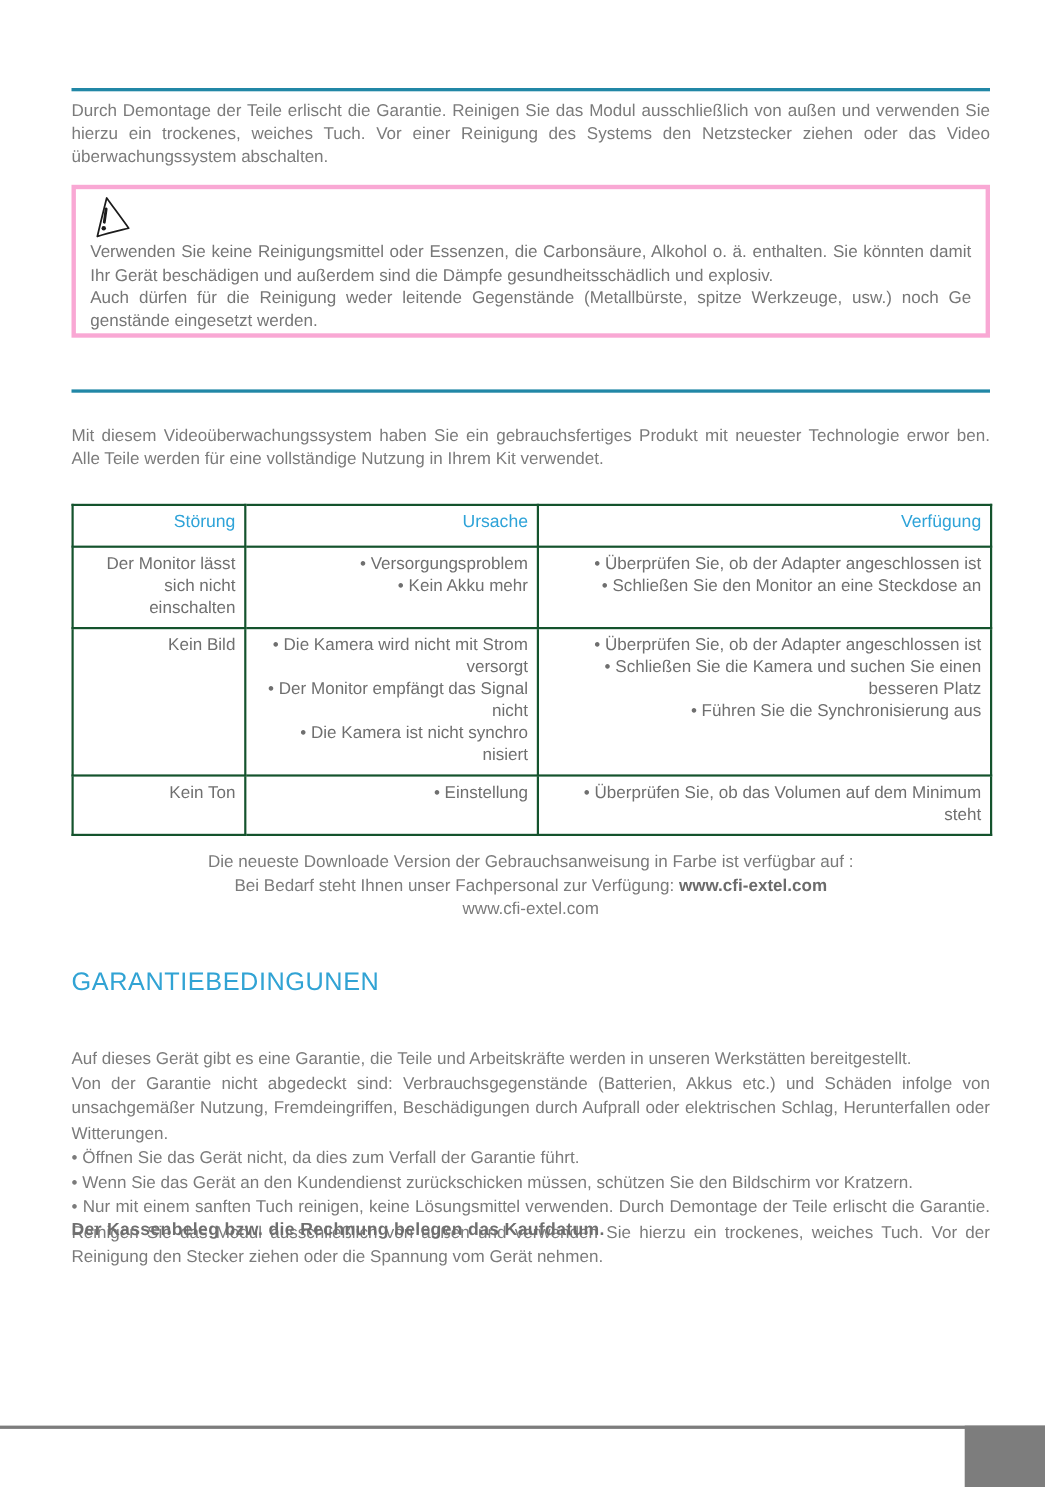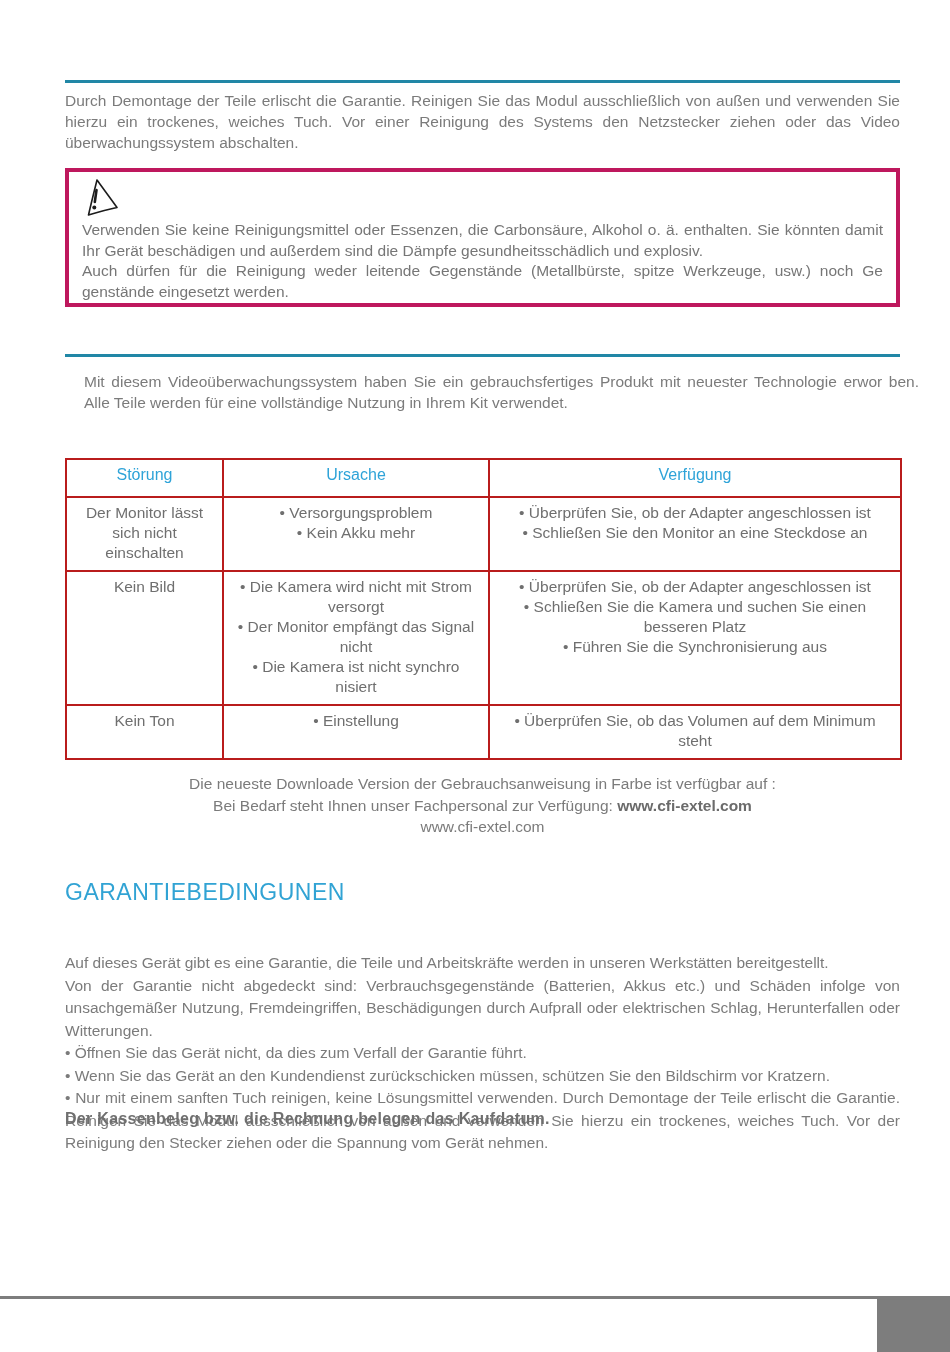--- a/index.html
+++ b/index.html
@@ -20,42 +20,42 @@
   .para{
     position:absolute;left:65px;width:835px;
     font-size:15.5px;line-height:21px;
     text-align:justify;
     color:#7b7b7b;
   }
   .intro{top:90px;}
   .warning-box{
     position:absolute;left:65px;top:168px;width:835px;height:139px;
     box-sizing:border-box;
-    border:4px solid #be185d;
+    border:4px solid #f9a8d4;
     background:#ffffff;
     padding:6px 13px 8px 13px;
   }
   .warning-icon{display:block;margin:0 0 2px 2px;}
   .warning-box p{
     margin:0;font-size:15.5px;line-height:20.5px;text-align:justify;color:#767676;
   }
-  .product{top:371px;margin-left:19px;}
+  .product{top:386px;}
   .product p{margin:0;text-align:justify;}
   .ts-table{
     position:absolute;left:65px;top:458px;width:835px;
     border-collapse:collapse;table-layout:fixed;
     font-size:15.5px;line-height:20px;color:#6f6f6f;
   }
   .ts-table col.c1{width:157px;}
   .ts-table col.c2{width:266px;}
   .ts-table col.c3{width:412px;}
   .ts-table th,.ts-table td{
-    border:2px solid #b91c1c;
+    border:2px solid #14532d;
     padding:5px 8px 7px 8px;
-    text-align:center;vertical-align:top;
+    text-align:right;vertical-align:top;
     font-weight:normal;
   }
   .ts-table th{
     color:#2ea3d8;height:24px;font-size:16px;
   }
   .ts-table tr.r1 td{height:53px;}
   .ts-table tr.r2 td{height:118px;margin-left:34px;}
   .ts-table tr.r3 td{height:36px;}
   .support{
     position:absolute;left:65px;top:773px;width:835px;

